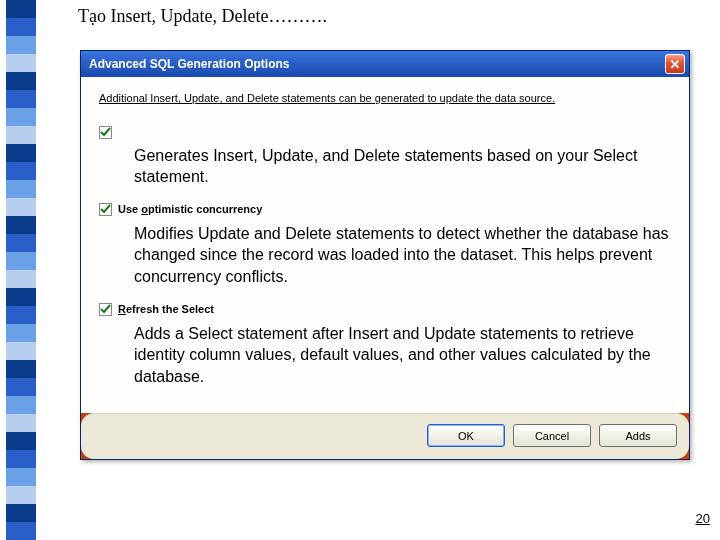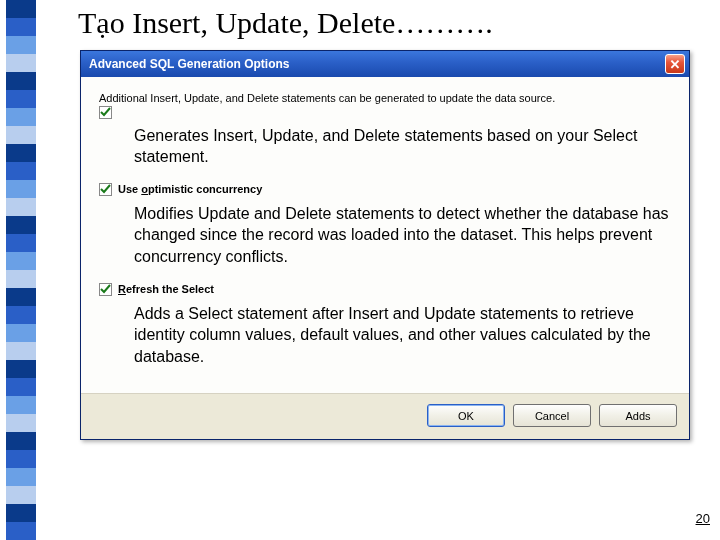--- a/index.html
+++ b/index.html
@@ -21,21 +21,21 @@
     height: 540px;
     display: flex;
     flex-direction: column;
   }
   .stripe-block { width: 30px; }
   .slide-title {
     position: absolute;
     left: 78px;
     top: 6px;
     font-family: "Times New Roman", serif;
-    font-size: 30px;
+    font-size: 18px;
     color: #000;
   }
   .page-num {
     position: absolute;
     right: 10px;
     bottom: 14px;
     font-size: 13px;
     color: #000;
     text-decoration: underline;
     margin-left: 32px;
@@ -73,21 +73,21 @@
     font-weight: bold;
     font-size: 13px;
     cursor: pointer;
   }
   .dialog-body {
     padding: 14px 18px 12px 18px;
     background: #fdfdfb;
     color: #000;
     line-height: 1.35;
   }
-  .intro-text { margin-bottom: 0; }
+  .intro-text { margin-bottom: 20px; text-decoration: underline; }
   .opt-block { margin-bottom: 14px; }
   .opt-head {
     display: flex;
     align-items: center;
     font-weight: bold;
     font-size: 11px;
     margin-bottom: 6px;
   }
   .chk {
     width: 13px;
@@ -107,20 +107,21 @@
     font-size: 16px;
     color: #000;
   }
   .btn-row {
     display: flex;
     justify-content: flex-end;
     gap: 8px;
     padding: 10px 12px 12px 12px;
     background: #ece9d8;
     border-top: 1px solid #d6d2c2;
+    border-radius: 13px;
   }
   .win-btn {
     min-width: 78px;
     height: 23px;
     background: linear-gradient(to bottom, #fefefe 0%, #f1f0e7 50%, #e6e4d6 100%);
     border: 1px solid #707070;
     border-radius: 3px;
     font-size: 11px;
     font-family: Tahoma, Arial, sans-serif;
     cursor: pointer;

